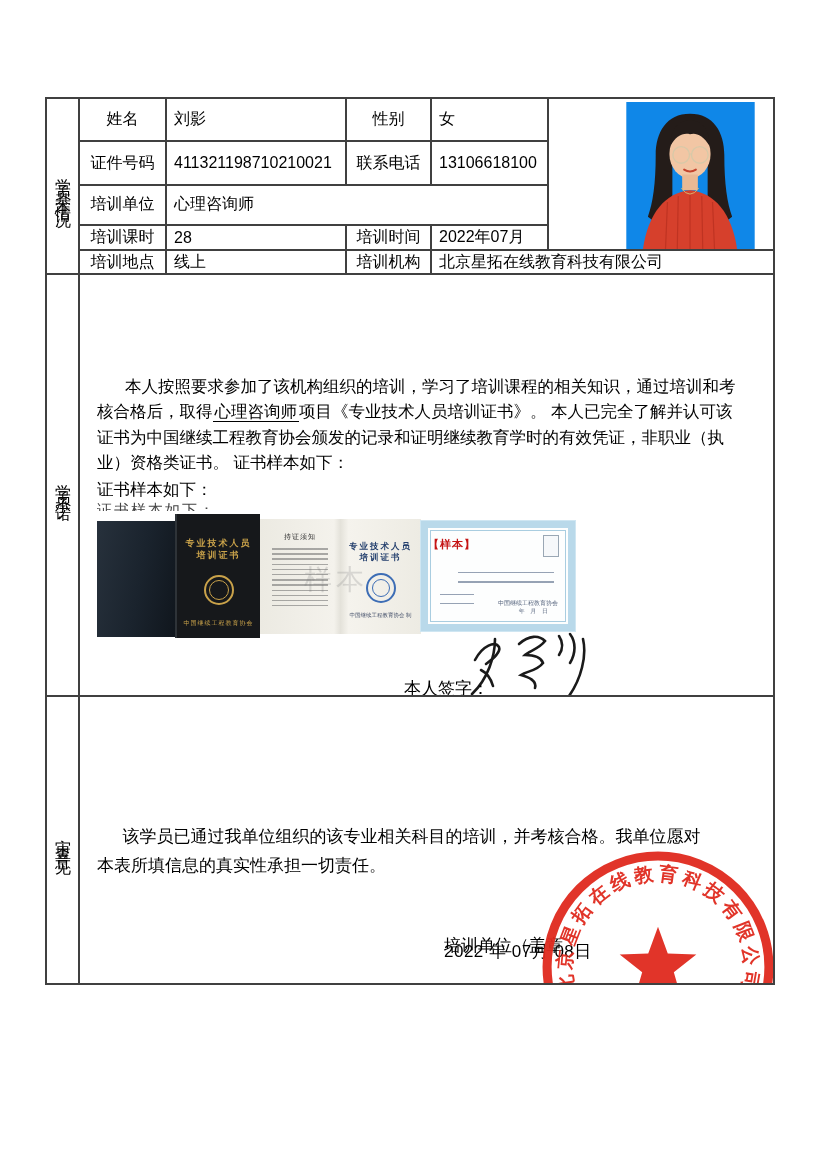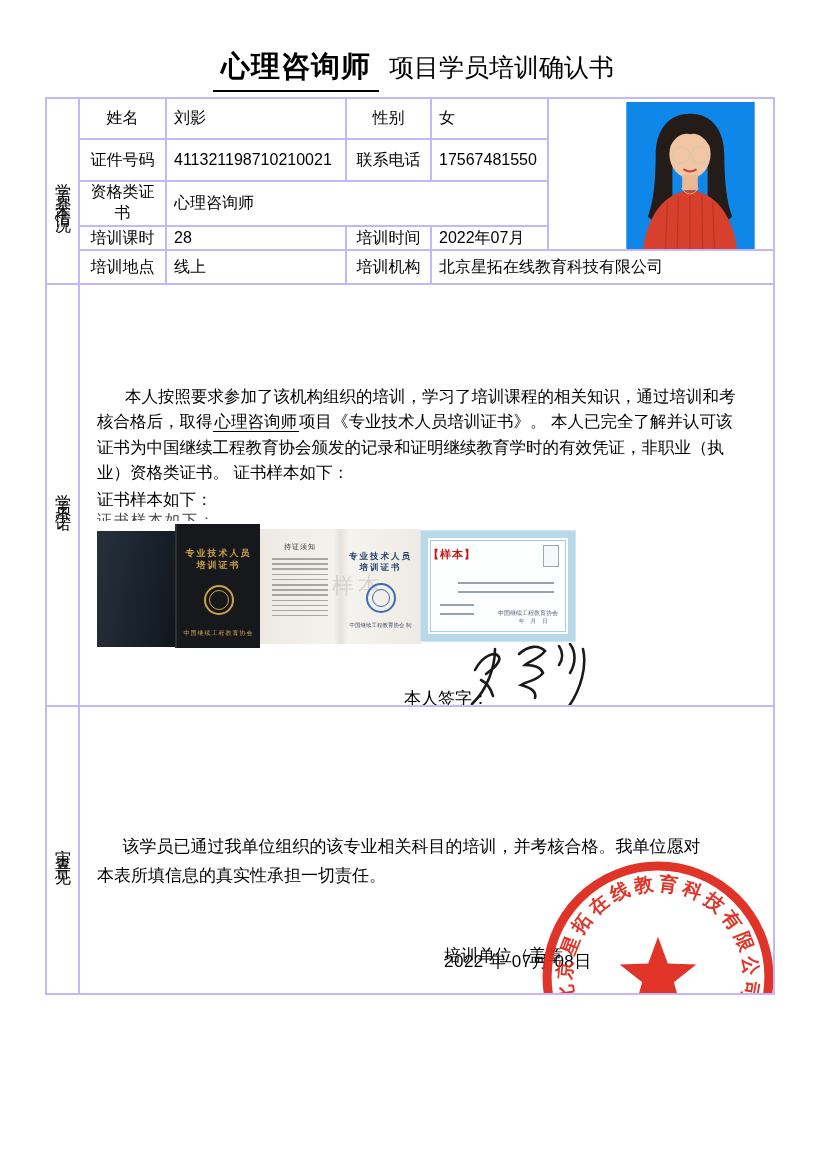--- a/index.html
+++ b/index.html
@@ -13,21 +13,21 @@
 
   
   .title { position:absolute; top:47px; left:0; width:100%; text-align:center; white-space:nowrap; }
   .title .prog { font-size:29px; font-weight:bold; letter-spacing:1px;
                  border-bottom:2px solid #000; padding:0 8px 3px; display:inline-block; }
   .title .suffix { font-size:25px; margin-left:10px; }
 
   
   table.form { position:absolute; left:45px; top:97px; width:728px;
                border-collapse:collapse; table-layout:fixed; }
-  table.form td { border:2px solid #c4b5fd; font-size:16px; padding:0 7px;
+  table.form td { border:2px solid #404040; font-size:16px; padding:0 7px;
                   vertical-align:middle; overflow:hidden; }
   td.lab { text-align:center; padding:0 2px; }
   td.vlab { writing-mode:vertical-rl; text-orientation:upright;
             text-align:center; letter-spacing:7px; font-size:17px; padding:0; }
   td.bigcell { padding:0; vertical-align:top; }
   .wrap { position:relative; width:100%; height:100%; }
 
   
   td.photocell { padding:0; vertical-align:top; }
   .photo { margin:3px 0 0 69px; width:131px; height:147px; display:block; }
@@ -47,21 +47,21 @@
                 border-left:2px solid #2e3338; }
   .gold { color:#c9a24a; }
   .cert-front .t1 { font-size:9px; letter-spacing:2px; font-weight:bold; line-height:12px; }
   .cert-front .t1:first-child { margin-top:23px; }
   .cert-front .emblem { width:30px; height:30px; border:2px solid #c9a24a; border-radius:50%;
                         margin-top:14px; display:flex; align-items:center; justify-content:center; }
   .cert-front .emblem::after { content:""; width:18px; height:18px; border:1px solid #c9a24a; border-radius:50%; }
   .cert-front .org { position:absolute; bottom:10px; font-size:6px; letter-spacing:1px; white-space:nowrap; }
   .cert-spread { width:161px; height:115px; margin-bottom:4px; position:relative;
                  background:linear-gradient(90deg,#eceae2 0%,#f4f2ec 46%,#e4e2da 50%,#f5f3ed 55%,#edebE3 100%); }
-  .wm { position:absolute; left:72px; top:42px; font-size:22px; color:rgba(150,150,150,.30);
+  .wm { position:absolute; left:44px; top:42px; font-size:28px; color:rgba(150,150,150,.30);
         letter-spacing:4px; }
   .spread-left { position:absolute; left:0; top:0; width:80px; height:100%; }
   .sl-title { text-align:center; margin-top:13px; font-size:7px; color:#333; letter-spacing:1px; }
   .textlines { margin:6px auto 0; width:56px; height:58px; opacity:.55;
                background:repeating-linear-gradient(to bottom,#6b6b6b 0 1.5px,transparent 1.5px 5.2px); }
   .spread-right { position:absolute; right:0; top:0; width:81px; height:100%; text-align:center; }
   .sr-title { font-size:8.5px; color:#25406e; letter-spacing:2px; font-weight:bold; line-height:11px; }
   .sr-title.first { margin-top:22px; }
   .seal { width:30px; height:30px; border:2px solid #3d6db5; border-radius:50%;
           margin:10px auto 0; display:flex; align-items:center; justify-content:center; }
@@ -91,23 +91,20 @@
   .unit-label { position:absolute; left:357px; top:99px; font-size:17px; white-space:nowrap;margin-top:34px; }
   .rev-date   { position:absolute; left:357px; top:139px; font-size:17px; letter-spacing:.5px; }
   .stamp { position:absolute; left:450px; top:45px; width:242px; height:242px; z-index:2; opacity:.95; }
   .stamp text { font-weight:bold; }
 </style>
 </head>
 <body>
 
 <div class="page">
 
-  <div class="title">
-    <span class="prog">心理咨询师</span><span class="suffix">项目学员培训确认书</span>
-  </div>
 
   <table class="form">
     <colgroup>
       <col style="width:33px">
         <col style="width:87px">
         <col style="width:180px">
       <col style="width:85px">
         <col style="width:117px">
         <col style="width:226px">
     </colgroup>
@@ -140,33 +137,33 @@
           <path d="M40,150 L42,102 M52,150 L53,96 M65,150 L65,94 M78,150 L77,96 M90,150 L88,102" stroke="#bf3322" stroke-width="1.2" fill="none"></path>
 
           <path d="M56,88 q9,12 18,0" stroke="#d9b46a" stroke-width="1" fill="none"></path>
         </svg>
       </td>
     </tr>
     <tr style="height:40px">
       <td class="lab">证件号码</td>
       <td>411321198710210021</td>
       <td class="lab">联系电话</td>
-      <td>17567481550</td>
+      <td>13106618100</td>
     </tr>
     <tr style="height:37px">
-      <td class="lab">资格类证书</td>
+      <td class="lab">培训单位</td>
       <td colspan="3">心理咨询师</td>
     </tr>
     <tr style="height:20px">
       <td class="lab">培训课时</td>
       <td>28</td>
       <td class="lab">培训时间</td>
       <td>2022年07月</td>
     </tr>
-    <tr style="height:34px">
+    <tr style="height:24px">
       <td class="lab">培训地点</td>
       <td>线上</td>
       <td class="lab">培训机构</td>
       <td colspan="2">北京星拓在线教育科技有限公司</td>
     </tr>
 
     <tr style="height:422px">
       <td class="vlab">学员承诺</td>
       <td class="bigcell" colspan="5">
         <div class="wrap">

